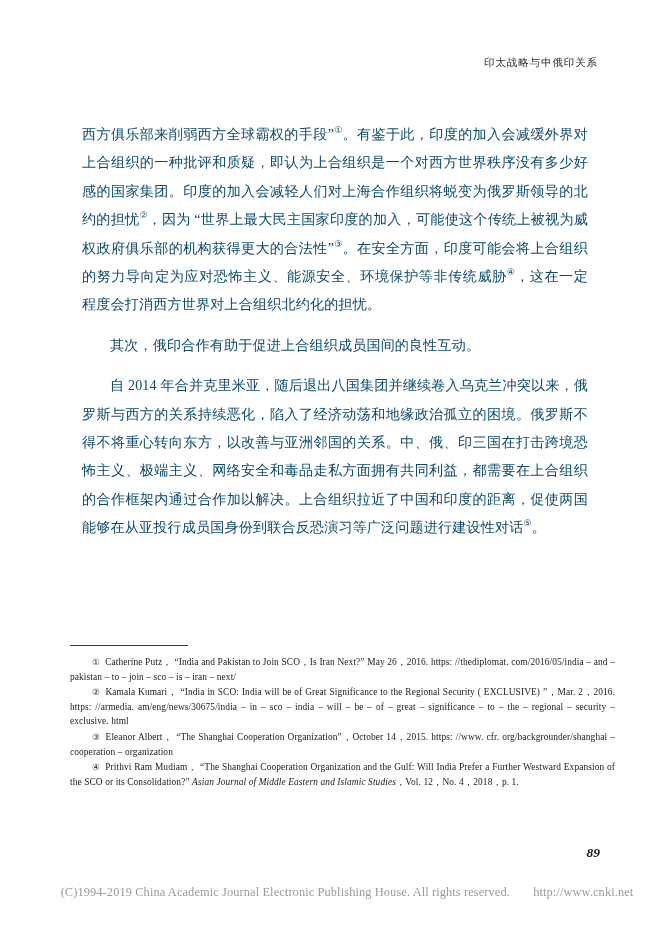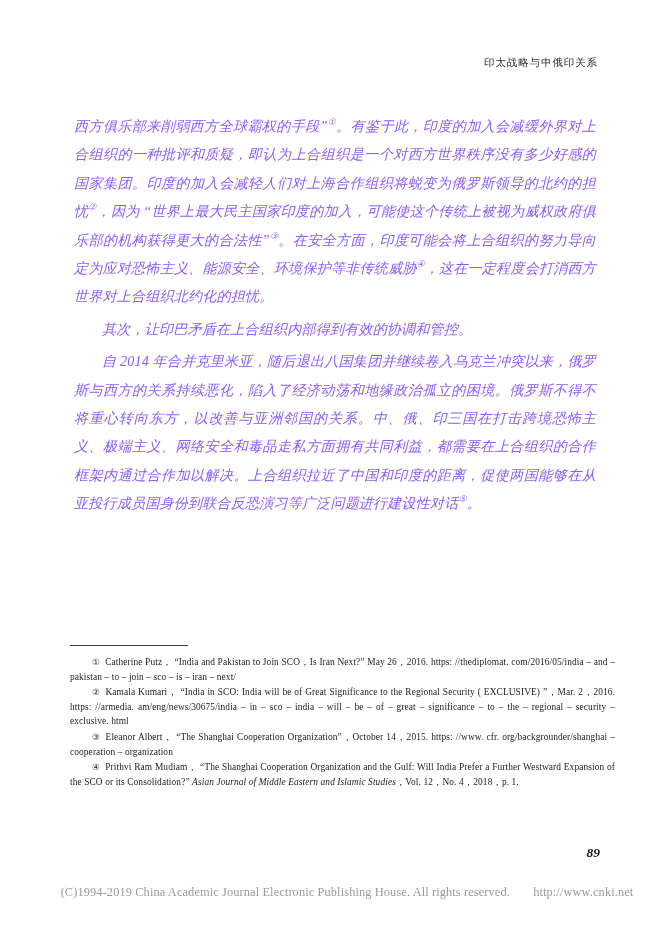--- a/index.html
+++ b/index.html
@@ -36,29 +36,28 @@
 
   
   .body-region {
     position: absolute;
     top: 108px;
     left: 70px;
     width: 530px;
   }
 
   p.para {
-    margin: 4px;
+    margin: 12px;
     font-size: 14.1px;
     line-height: 28.4px;
     text-align: justify;
     text-justify: inter-ideograph;
     letter-spacing: 0.15px;
-    color: #8b5cf6;
+    color: #0c4a6e;
     text-indent: 0;
-    font-style: italic;
   }
   p.indent {
     text-indent: 28px;
   }
 
   sup.fn {
     font-size: 9px;
     vertical-align: super;
     line-height: 0;
     letter-spacing: 0;
@@ -129,21 +128,21 @@
 </head>
 <body>
 
 <div class="page">
 
   <div class="running-header">印太战略与中俄印关系</div>
 
   <div class="body-region">
     <div id="paragraphs-container">
         <p class="para">西方俱乐部来削弱西方全球霸权的手段”<sup class="fn">①</sup>。有鉴于此，印度的加入会减缓外界对上合组织的一种批评和质疑，即认为上合组织是一个对西方世界秩序没有多少好感的国家集团。印度的加入会减轻人们对上海合作组织将蜕变为俄罗斯领导的北约的担忧<sup class="fn">②</sup>，因为 “世界上最大民主国家印度的加入，可能使这个传统上被视为威权政府俱乐部的机构获得更大的合法性”<sup class="fn">③</sup>。在安全方面，印度可能会将上合组织的努力导向定为应对恐怖主义、能源安全、环境保护等非传统威胁<sup class="fn">④</sup>，这在一定程度会打消西方世界对上合组织北约化的担忧。</p>
-        <p class="para indent">其次，让印巴矛盾在上合组织内部得到有效的协调和管控。</p>
+        <p class="para indent">其次，俄印合作有助于促进上合组织成员国间的良性互动。</p>
         <p class="para indent">自 2014 年合并克里米亚，随后退出八国集团并继续卷入乌克兰冲突以来，俄罗斯与西方的关系持续恶化，陷入了经济动荡和地缘政治孤立的困境。俄罗斯不得不将重心转向东方，以改善与亚洲邻国的关系。中、俄、印三国在打击跨境恐怖主义、极端主义、网络安全和毒品走私方面拥有共同利益，都需要在上合组织的合作框架内通过合作加以解决。上合组织拉近了中国和印度的距离，促使两国能够在从亚投行成员国身份到联合反恐演习等广泛问题进行建设性对话<sup class="fn">⑤</sup>。</p>
       </div>
   </div>
 
   <div class="footnote-rule"></div>
 
   <div class="footnotes">
     <div id="footnotes-container">
         <p class="fn-item"><span class="fn-marker">①</span>Catherine Putz， “India and Pakistan to Join SCO，Is Iran Next?” May 26，2016. https: //thediplomat. com/2016/05/india – and – pakistan – to – join – sco – is – iran – next/</p>
         <p class="fn-item"><span class="fn-marker">②</span>Kamala Kumari， “India in SCO: India will be of Great Significance to the Regional Security ( EXCLUSIVE) ”，Mar. 2，2016. https: //armedia. am/eng/news/30675/india – in – sco – india – will – be – of – great – significance – to – the – regional – security – exclusive. html</p>

